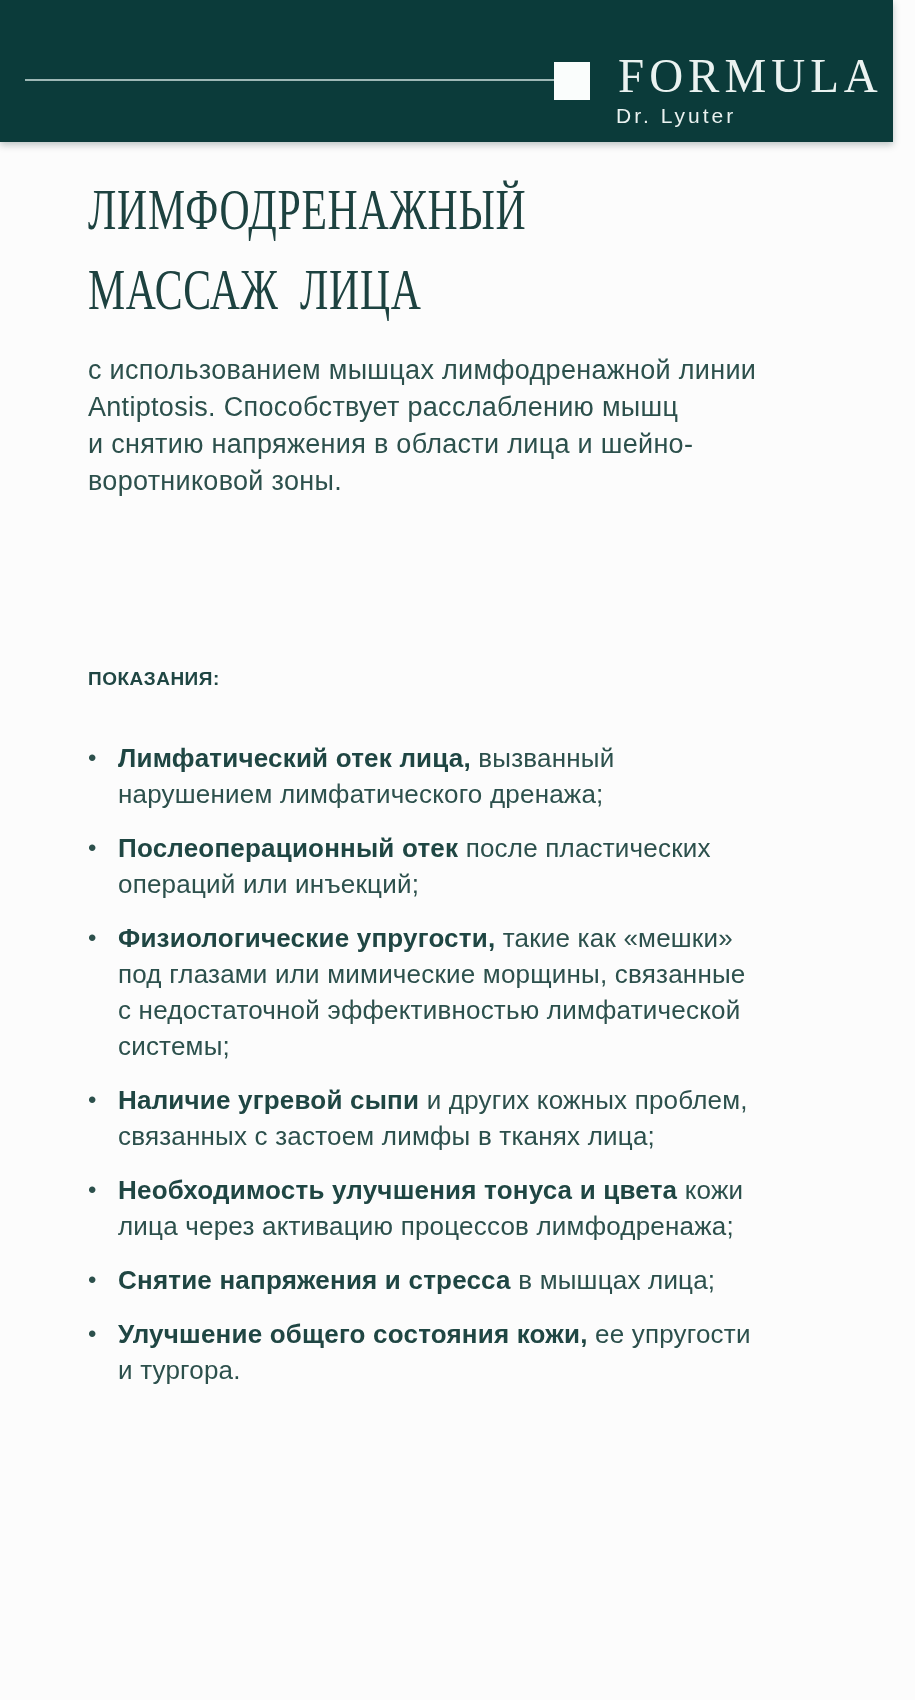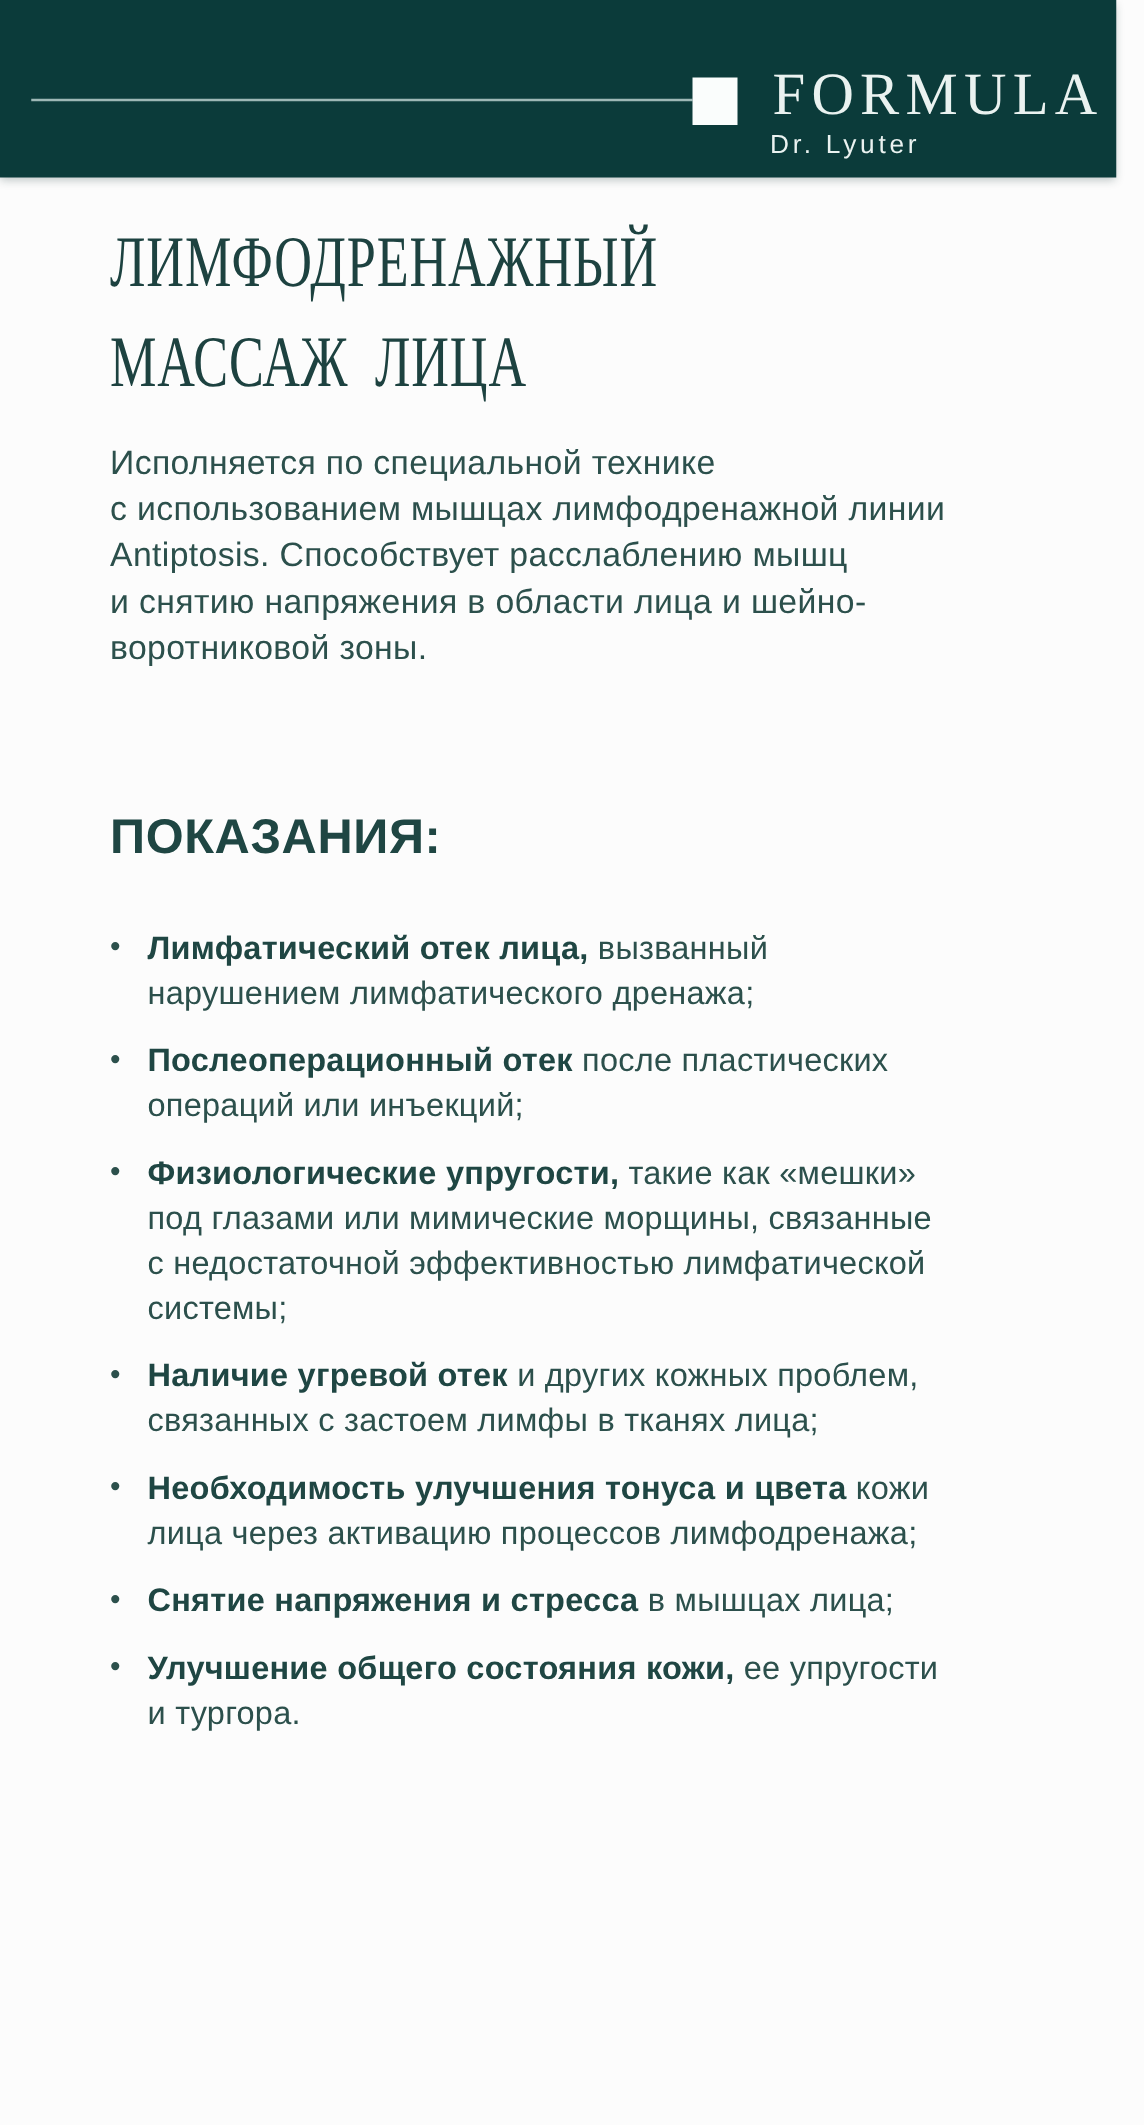--- a/index.html
+++ b/index.html
@@ -92,23 +92,23 @@
     font-size: 27px;
     line-height: 37px;
     letter-spacing: 0.3px;
     color: var(--body-text);
   }
   .intro-line { display: block; white-space: nowrap; }
 
   
   .section-heading {
     position: absolute;
-    left: 88px; top: 648px;
+    left: 88px; top: 668px;
     margin: 0;
-    font-size: 39px;
+    font-size: 19px;
     font-weight: 700;
     letter-spacing: 0.5px;
     color: var(--bold-text);
   }
 
   
   .indications {
     position: absolute;
     left: 88px; top: 740px;
     width: 690px;
@@ -149,21 +149,20 @@
     <div class="logo-word">FORMULA</div>
     <div class="logo-sub">Dr. Lyuter</div>
   </header>
 
   <h1 class="title">
     <span class="title-line">ЛИМФОДРЕНАЖНЫЙ</span>
     <span class="title-line">МАССАЖ ЛИЦА</span>
   </h1>
 
   <div class="intro" id="intro">
-      <span class="intro-line">Исполняется по специальной технике</span>
       <span class="intro-line">с использованием мышцах лимфодренажной линии</span>
       <span class="intro-line">Antiptosis. Способствует расслаблению мышц</span>
       <span class="intro-line">и снятию напряжения в области лица и шейно-</span>
       <span class="intro-line">воротниковой зоны.</span>
     </div>
 
   <h2 class="section-heading">ПОКАЗАНИЯ:</h2>
 
   <ul class="indications" id="indications">
       <li>
@@ -173,21 +172,21 @@
       <li>
         <span class="dot">•</span>
         <span class="item-text"><b>Послеоперационный отек</b><span> после пластических операций или инъекций;</span></span>
       </li>
       <li>
         <span class="dot">•</span>
         <span class="item-text"><b>Физиологические упругости,</b><span> такие как «мешки» под глазами или мимические морщины, связанные с недостаточной эффективностью лимфатической системы;</span></span>
       </li>
       <li>
         <span class="dot">•</span>
-        <span class="item-text"><b>Наличие угревой отек</b><span> и других кожных проблем, связанных с застоем лимфы в тканях лица;</span></span>
+        <span class="item-text"><b>Наличие угревой сыпи</b><span> и других кожных проблем, связанных с застоем лимфы в тканях лица;</span></span>
       </li>
       <li>
         <span class="dot">•</span>
         <span class="item-text"><b>Необходимость улучшения тонуса и цвета</b><span> кожи лица через активацию процессов лимфодренажа;</span></span>
       </li>
       <li>
         <span class="dot">•</span>
         <span class="item-text"><b>Снятие напряжения и стресса</b><span> в мышцах лица;</span></span>
       </li>
       <li>

